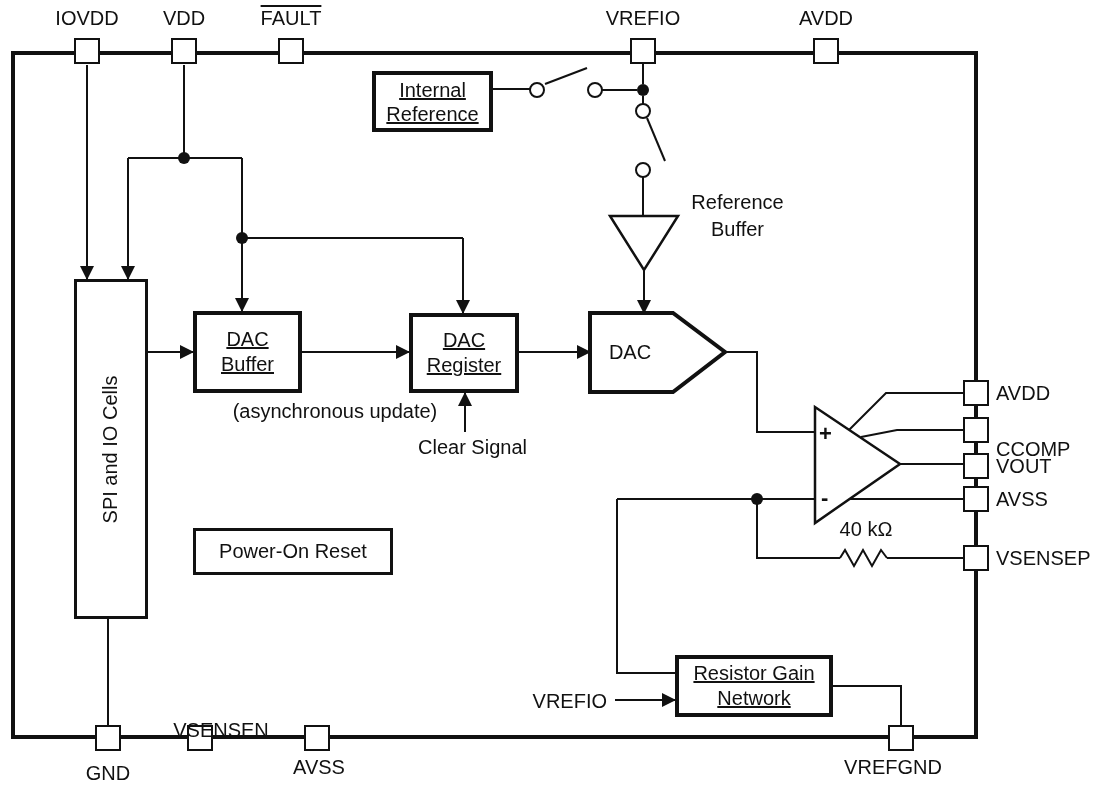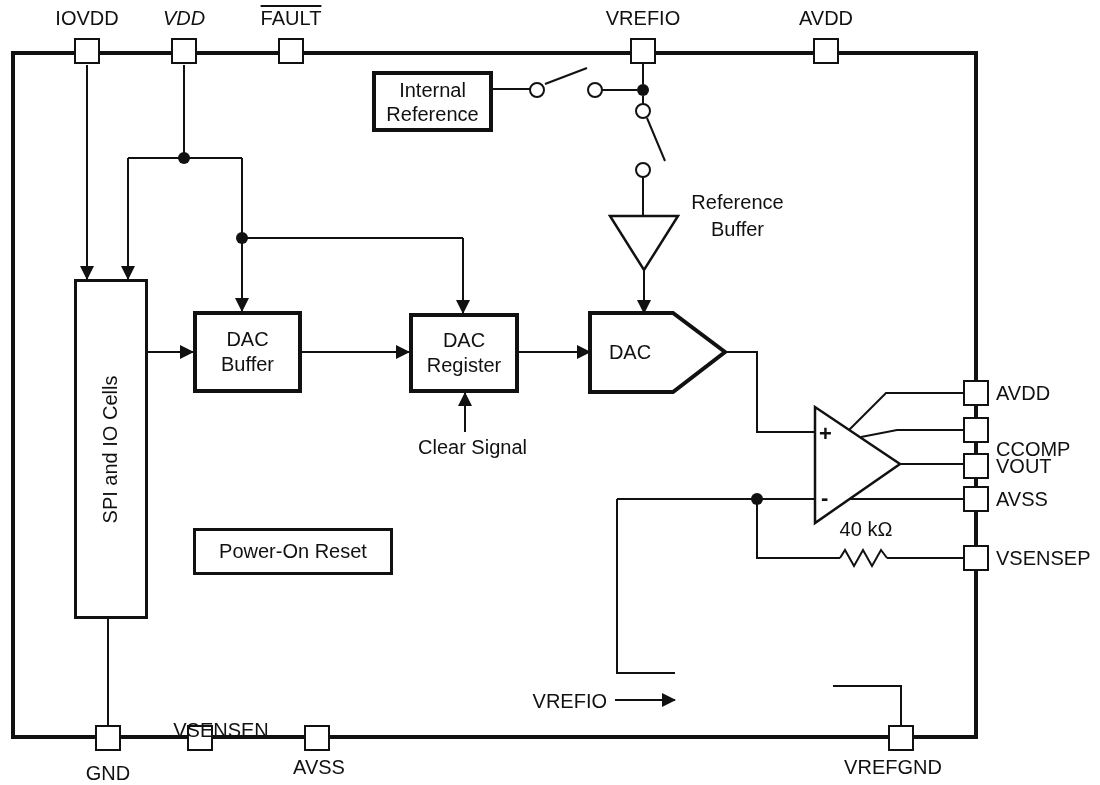--- a/index.html
+++ b/index.html
@@ -2,21 +2,21 @@
 <html><head>
 <meta charset="utf-8">
 <style>
   html,body{margin:0;padding:0;background:#fff;}
   #stage{position:relative;width:1100px;height:785px;background:#fff;overflow:hidden;
          font-family:"Liberation Sans",sans-serif;color:#111;}
   #wires{position:absolute;left:0;top:0;z-index:1;}
   .blk{position:absolute;box-sizing:border-box;background:#fff;border:3px solid #111;
        display:flex;flex-direction:column;align-items:center;justify-content:center;
        font-size:20px;line-height:25px;text-align:center;z-index:3;}
-  .blk.thick{border-width:4px;}
+  .blk.thick{border-width:4px;text-decoration:underline;}
   .pin{position:absolute;box-sizing:border-box;width:26px;height:26px;background:#fff;
        border:2px solid #111;z-index:4;}
   .lbl{position:absolute;font-size:20px;line-height:24px;white-space:nowrap;z-index:5;}
   .ctr{text-align:center;}
   .rgt{text-align:right;}
   .ovl{text-decoration:overline;}
   .vert{display:flex;align-items:center;justify-content:center;}
   .vert span{transform:rotate(-90deg);white-space:nowrap;}
   .sym{position:absolute;font-size:22px;font-weight:bold;z-index:5;}
 </style>
@@ -119,40 +119,45 @@
     <span>DAC</span>
     <span>Register</span>
   </div>
 
   <div class="lbl ctr" style="left:575px;top:340px;width:110px;">DAC</div>
 
   <div class="blk" style="left:193px;top:528px;width:200px;height:47px;">
     <span>Power-On Reset</span>
   </div>
 
+  <div class="blk thick" style="left:675px;top:655px;width:158px;height:62px;line-height:25px;">
+    <span>Resistor Gain</span>
+    <span>Network</span>
+  </div>
 
   <div class="lbl ctr" style="left:675px;top:189px;width:125px;line-height:27px;">
     <div>Reference</div>
     <div>Buffer</div>
   </div>
 
+  <div class="lbl ctr" style="left:215px;top:399px;width:240px;">(asynchronous update)</div>
   <div class="lbl ctr" style="left:410px;top:435px;width:125px;">Clear Signal</div>
   <div class="lbl rgt" style="left:505px;top:689px;width:102px;">VREFIO</div>
   <div class="lbl ctr" style="left:816px;top:517px;width:100px;">40 kΩ</div>
   <div class="sym" style="left:819px;top:421px;">+</div>
   <div class="sym" style="left:821px;top:485px;">-</div>
 
   <div class="pin" style="left:74px;top:38px;"></div>
   <div class="pin" style="left:171px;top:38px;"></div>
   <div class="pin" style="left:278px;top:38px;"></div>
   <div class="pin" style="left:630px;top:38px;"></div>
   <div class="pin" style="left:813px;top:38px;"></div>
 
   <div class="lbl ctr" style="left:27px;top:6px;width:120px;">IOVDD</div>
-  <div class="lbl ctr" style="left:124px;top:6px;width:120px;font-style:italic;">VDD</div>
+  <div class="lbl ctr" style="left:124px;top:6px;width:120px;">VDD</div>
   <div class="lbl ctr ovl" style="left:231px;top:6px;width:120px;">FAULT</div>
   <div class="lbl ctr" style="left:583px;top:6px;width:120px;">VREFIO</div>
   <div class="lbl ctr" style="left:766px;top:6px;width:120px;">AVDD</div>
 
   <div class="pin" style="left:963px;top:380px;"></div>
   <div class="pin" style="left:963px;top:417px;"></div>
   <div class="pin" style="left:963px;top:453px;"></div>
   <div class="pin" style="left:963px;top:486px;"></div>
   <div class="pin" style="left:963px;top:545px;"></div>
 

